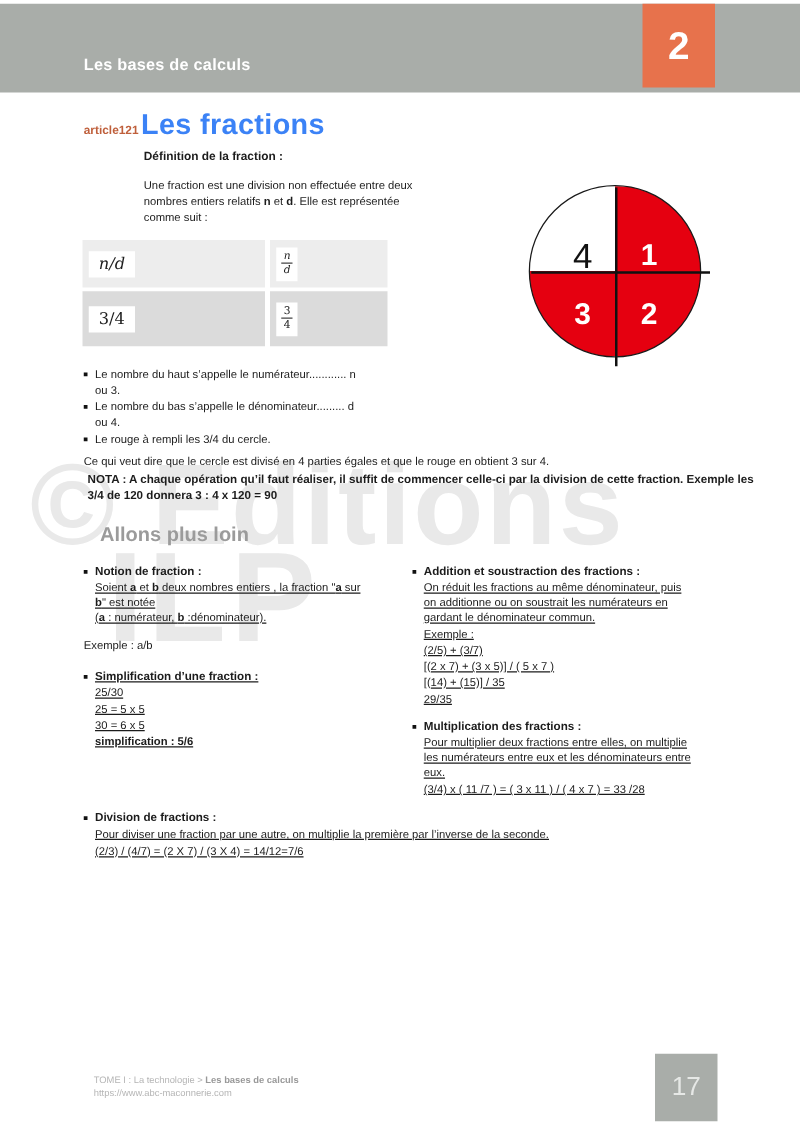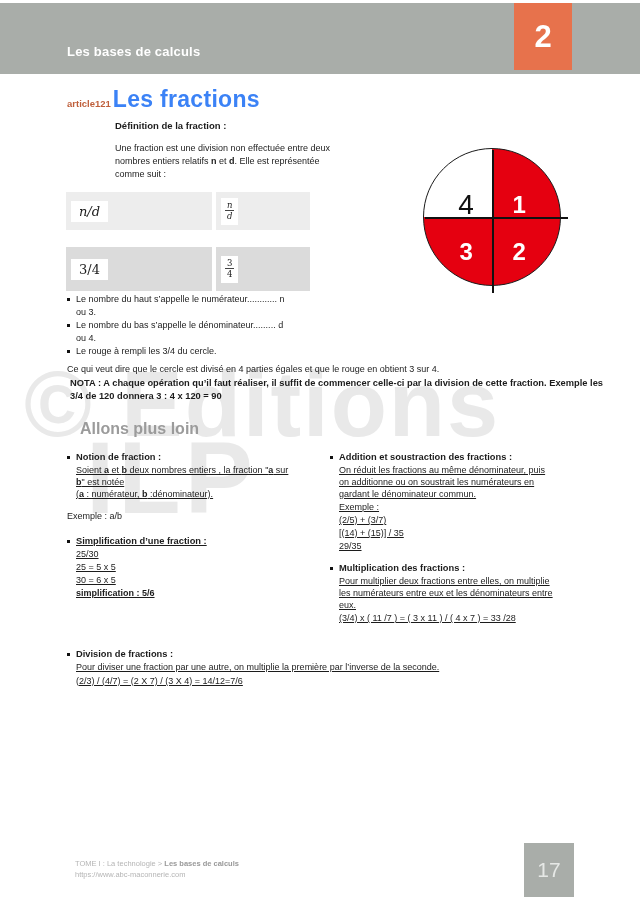--- a/index.html
+++ b/index.html
@@ -29,21 +29,21 @@
   .heading-row{top:86px;left:67px;display:flex;align-items:baseline;gap:2px;}
   .article-tag{color:#bf5f3b;font-weight:700;font-size:9.5px;}
   .page-title{color:#3b82f6;font-weight:700;font-size:23px;letter-spacing:.3px;}
 
   
   .def-block{top:120px;left:67px;width:252px;margin-left:48px;}
   .h-small{font-weight:700;font-size:9.5px;}
   .def-text{margin-top:11px;font-size:9px;line-height:13px;text-align:justify;}
 
   
-  .ftable{top:192px;left:66px;display:grid;grid-template-columns:146px 94px;grid-template-rows:38px 44px;gap:17px 4px;}
+  .ftable{top:192px;left:66px;display:grid;grid-template-columns:146px 94px;grid-template-rows:38px 44px;gap:3px 4px;}
   .fcell{display:flex;align-items:center;padding-left:5px;}
   .fcell.r1{background:#ededed;}
   .fcell.r2{background:#dbdbdb;}
   .chip{background:#ffffff;font-family:"DejaVu Serif","Liberation Serif",serif;font-size:13px;padding:3px 8px;}
   .chip i{font-style:italic;}
   .vchip{background:#ffffff;padding:2px 4px;}
   .vfrac{display:inline-block;text-align:center;font-family:"DejaVu Serif","Liberation Serif",serif;font-size:8.5px;line-height:10px;}
   .vfrac .num{display:block;border-bottom:1px solid #444;padding:0 2px;}
   .vfrac .den{display:block;padding:0 2px;}
   .vfrac.it{font-style:italic;}
@@ -199,20 +199,21 @@
     </div>
 
     <div class="col">
       <div class="b-head">
         <span class="sq"></span>
         <span>Addition et soustraction des fractions :</span>
       </div>
       <div class="b-body">On réduit les fractions au même dénominateur, puis<br>on additionne ou on soustrait les numérateurs en<br>gardant le dénominateur commun.</div>
       <div class="b-body">Exemple :</div>
       <div class="b-body">(2/5) + (3/7)</div>
+      <div class="b-body">[(2 x 7) + (3 x 5)] / ( 5 x 7 )</div>
       <div class="b-body">[(14) + (15)] / 35</div>
       <div class="b-body">29/35</div>
 
       <div class="b-head mt10">
         <span class="sq"></span>
         <span>Multiplication des fractions :</span>
       </div>
       <div class="b-body">Pour multiplier deux fractions entre elles, on multiplie<br>les numérateurs entre eux et les dénominateurs entre<br>eux.</div>
       <div class="b-body">(3/4) x ( 11 /7 ) = ( 3 x 11 ) / ( 4 x 7 ) = 33 /28</div>
     </div>

